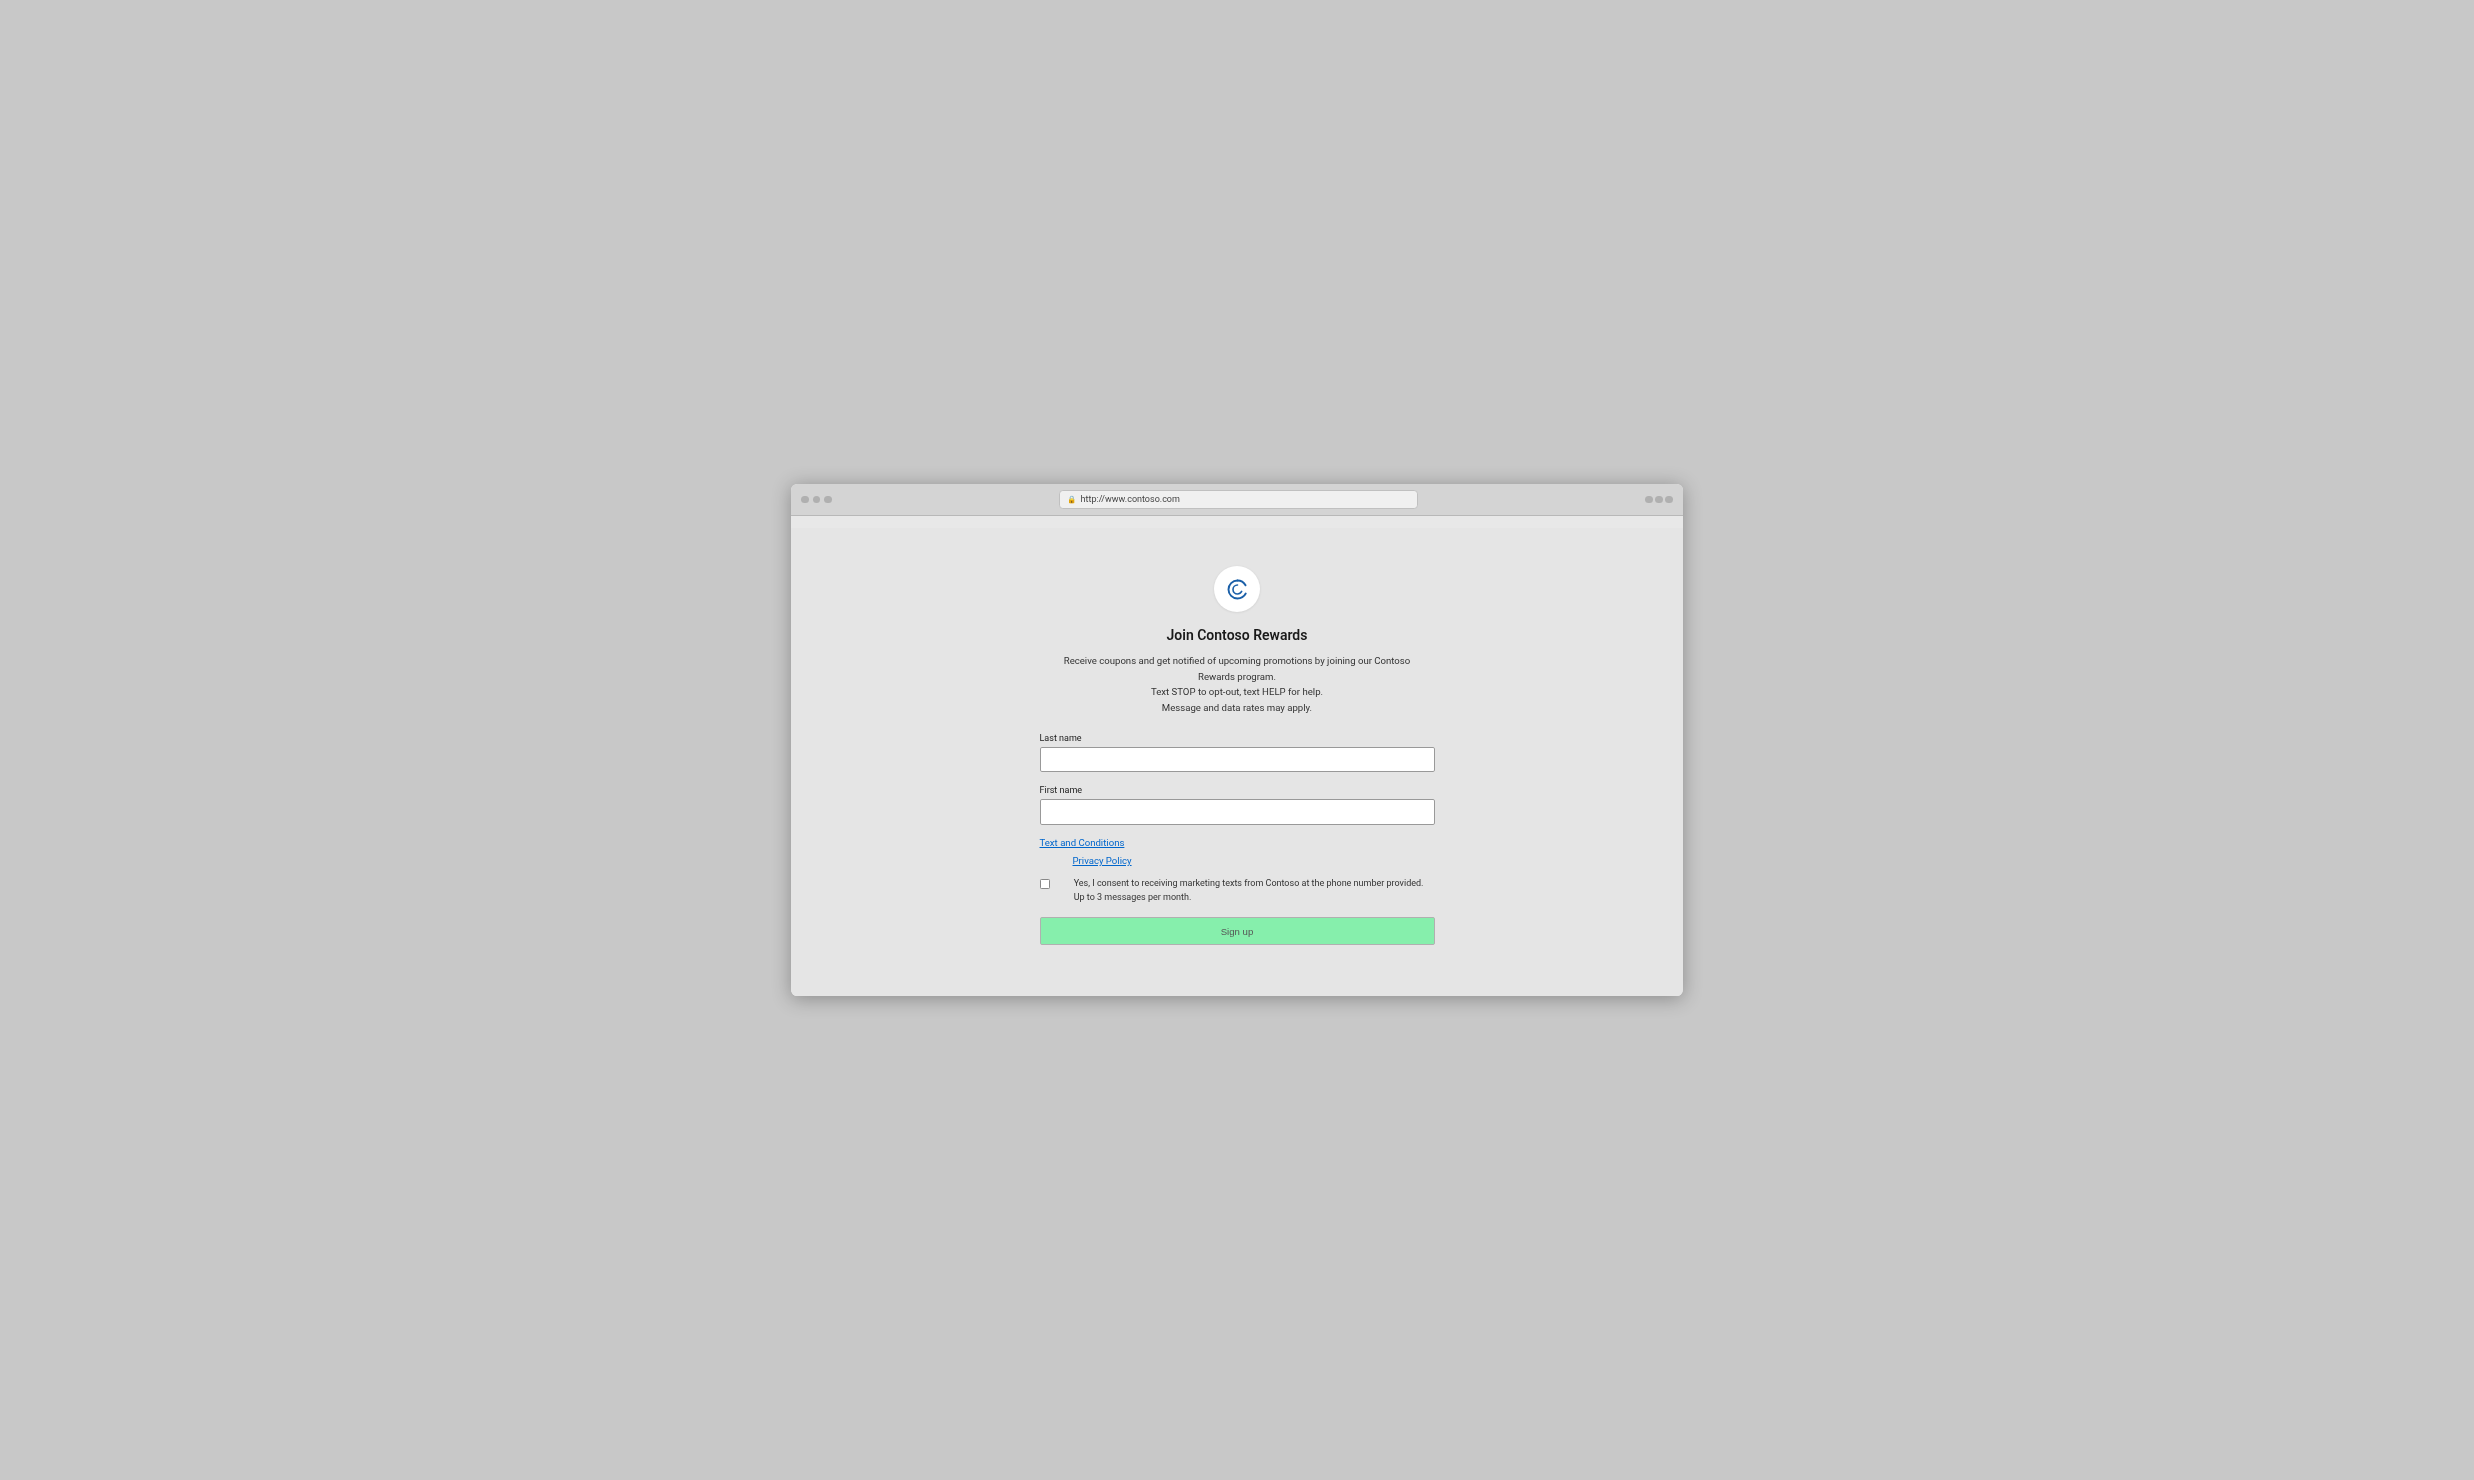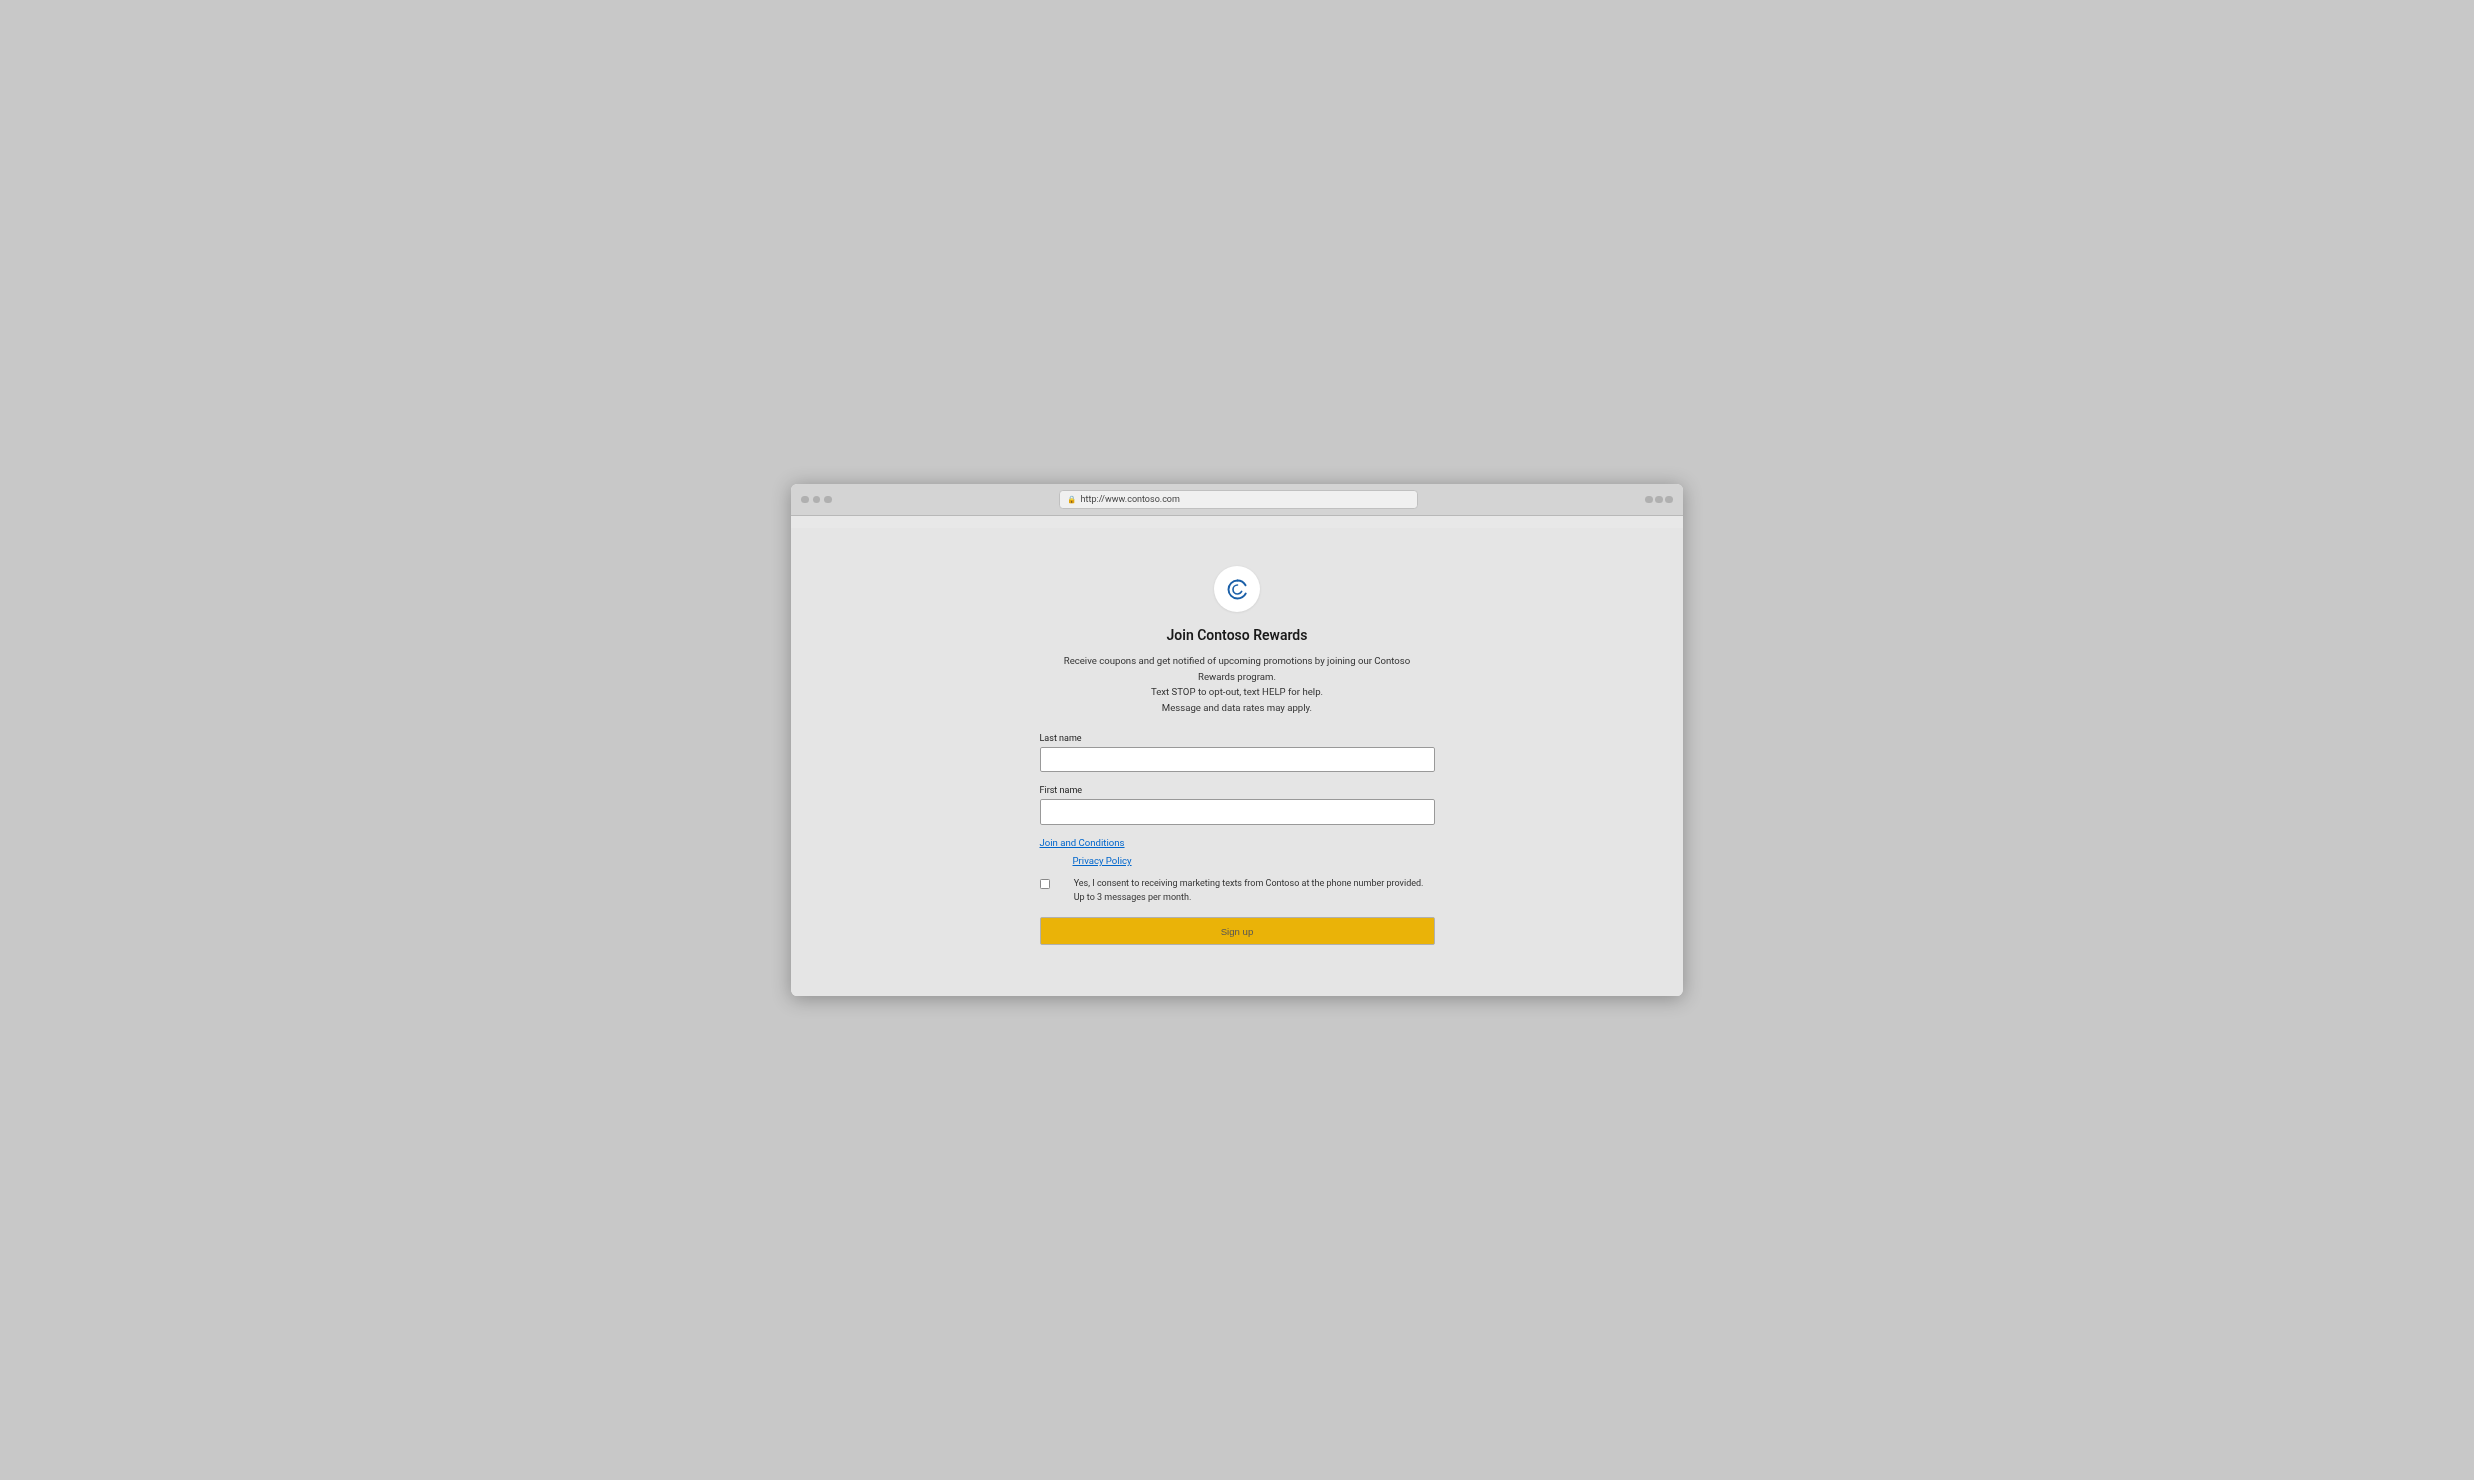--- a/index.html
+++ b/index.html
@@ -205,21 +205,21 @@
 
     .consent-text {
       font-size: 9px;
       color: #333;
       line-height: 1.5;
     }
 
     .signup-button {
       width: 100%;
       padding: 7.6px;
-      background: #eab308;
+      background: #86efac;
       border: 0.6px solid #b0b0b0;
       border-radius: 1.9px;
       font-size: 9.6px;
       color: #555;
       cursor: pointer;
       text-align: center;
       font-weight: 400;
     }
   </style>
 </head>
@@ -270,21 +270,21 @@
           <label class="field-label">Last name</label>
           <input class="field-input" type="text" style="">
         </div>
 
         <div class="field-group">
           <label class="field-label">First name</label>
           <input class="field-input" type="text" style="">
         </div>
 
 
-        <a class="link-terms" href="#">Join and Conditions</a>
+        <a class="link-terms" href="#">Text and Conditions</a>
 
         <a class="link-privacy" href="#">Privacy Policy</a>
 
         <div class="consent-row">
           <input type="checkbox" class="consent-checkbox" style="">
           <span class="consent-text">Yes, I consent to receiving marketing texts from Contoso at the phone number provided. Up to 3 messages per month.</span>
         </div>
 
         <button class="signup-button">Sign up</button>
 

